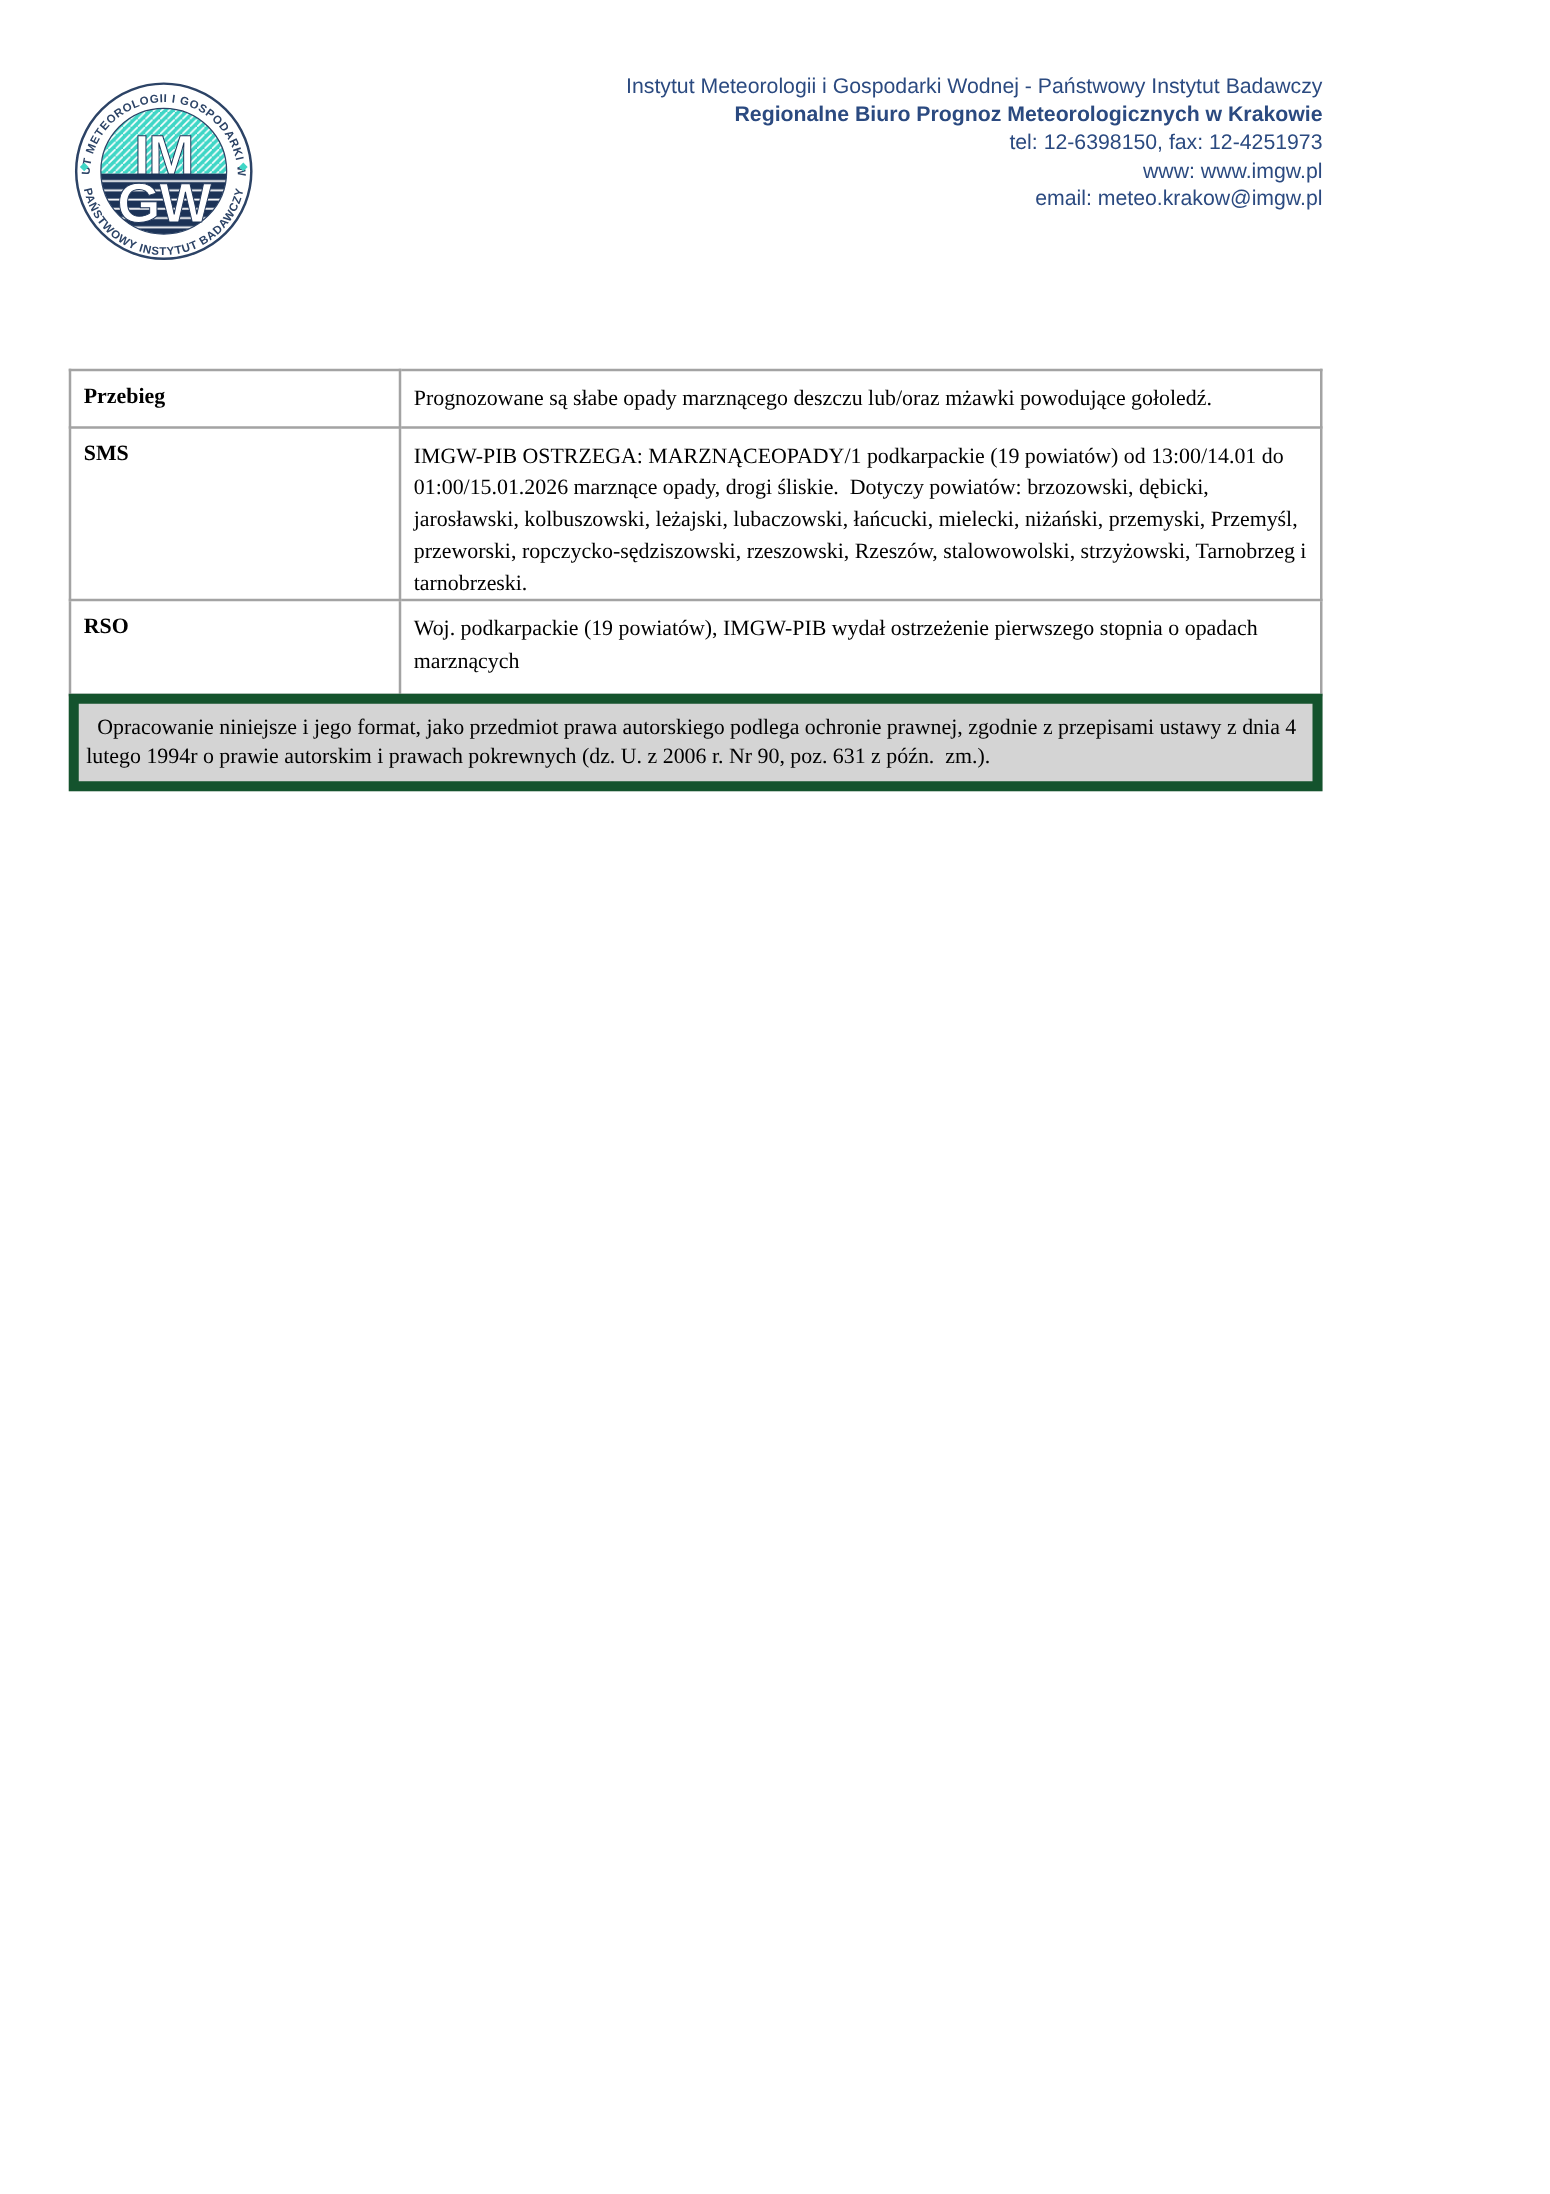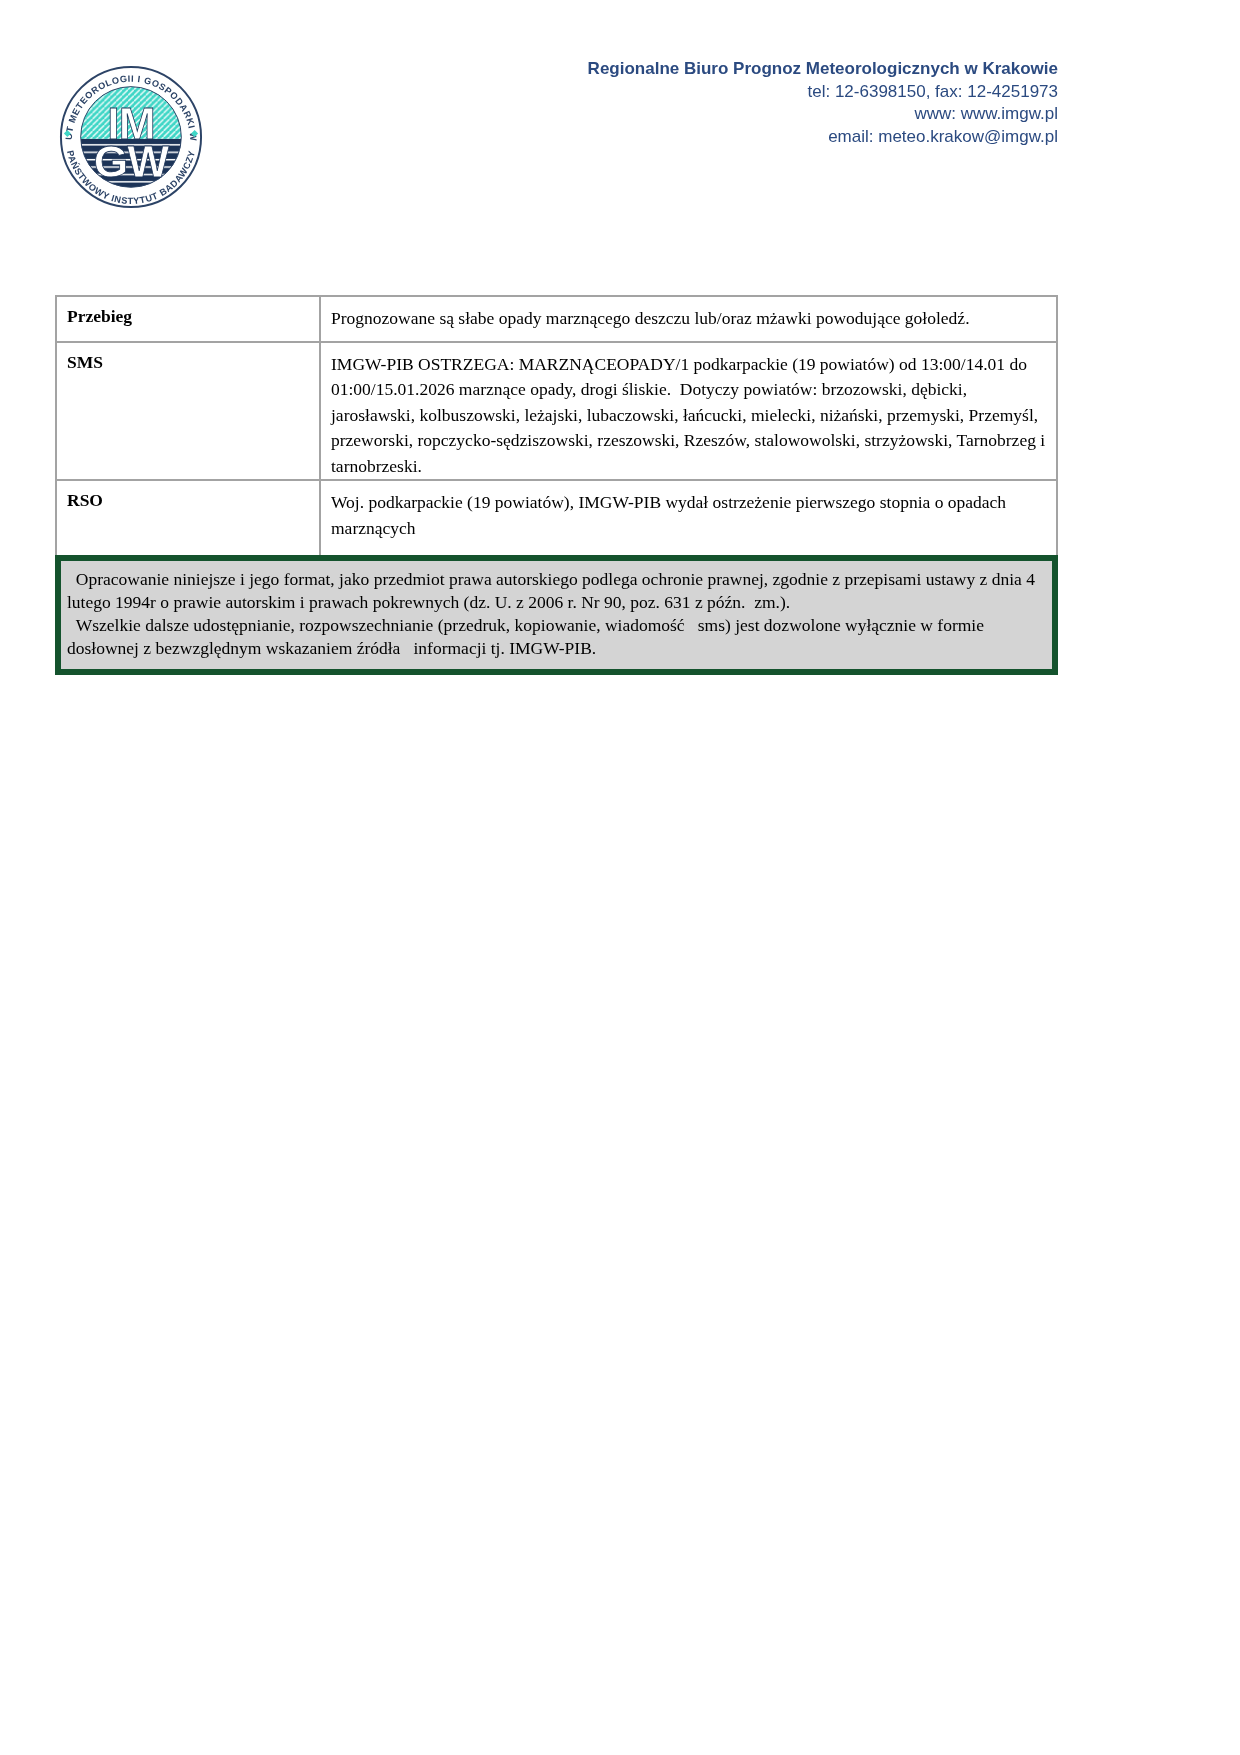--- a/index.html
+++ b/index.html
@@ -43,21 +43,21 @@
   td.value-cell {
     line-height: 25.5px;
     white-space: pre-wrap;
   }
   tr.row-sms td { padding-bottom: 0; }
   tr.row-rso td.value-cell { padding-bottom: 14px; }
 
   
   .copyright-box {
     margin-top: -2px;
-    border: 6px solid #14532d;
+    border: 8px solid #14532d;
     background: #d4d4d4;
     padding: 7px 10px 9px 6px;
     font-size: 17.5px;
     line-height: 23px;
   }
   .copyright-box p { margin: 0; white-space: pre-wrap; }
 
   
   .page-number {
     position: absolute;
@@ -114,20 +114,21 @@
         </text>
         <text class="ring-text">
           <textPath href="#botArc" startOffset="50%" text-anchor="middle">PAŃSTWOWY INSTYTUT BADAWCZY</textPath>
         </text>
 
         <rect x="8" y="72" width="5" height="5" fill="#3fd6c6" transform="rotate(45 10.5 74.5)"></rect>
         <rect x="137" y="72" width="5" height="5" fill="#3fd6c6" transform="rotate(45 139.5 74.5)"></rect>
       </svg>
 
       <div class="header-text">
+        <div>Instytut Meteorologii i Gospodarki Wodnej - Państwowy Instytut Badawczy</div>
         <div class="bold-line">Regionalne Biuro Prognoz Meteorologicznych w Krakowie</div>
         <div>tel: 12-6398150, fax: 12-4251973</div>
         <div>www: www.imgw.pl</div>
         <div>email: meteo.krakow@imgw.pl</div>
       </div>
     </div>
 
     <table class="info">
       <colgroup>
           <col style="width:262px">
@@ -144,18 +145,17 @@
         </tr>
         <tr class="row-rso">
           <td class="label-cell">RSO</td>
           <td class="value-cell">Woj. podkarpackie (19 powiatów), IMGW-PIB wydał ostrzeżenie pierwszego stopnia o opadach marznących</td>
         </tr>
       </tbody>
     </table>
 
     <div class="copyright-box">
       <p>  Opracowanie niniejsze i jego format, jako przedmiot prawa autorskiego podlega ochronie prawnej, zgodnie z przepisami ustawy z dnia 4 lutego 1994r o prawie autorskim i prawach pokrewnych (dz. U. z 2006 r. Nr 90, poz. 631 z późn.  zm.).</p>
-      <p>  Wszelkie dalsze udostępnianie, rozpowszechnianie (przedruk, kopiowanie, wiadomość   sms) jest dozwolone wyłącznie w formie dosłownej z bezwzględnym wskazaniem źródła   informacji tj. IMGW-PIB.</p>
     </div>
 
   </div>
 
 </div>
 
 </body></html>

